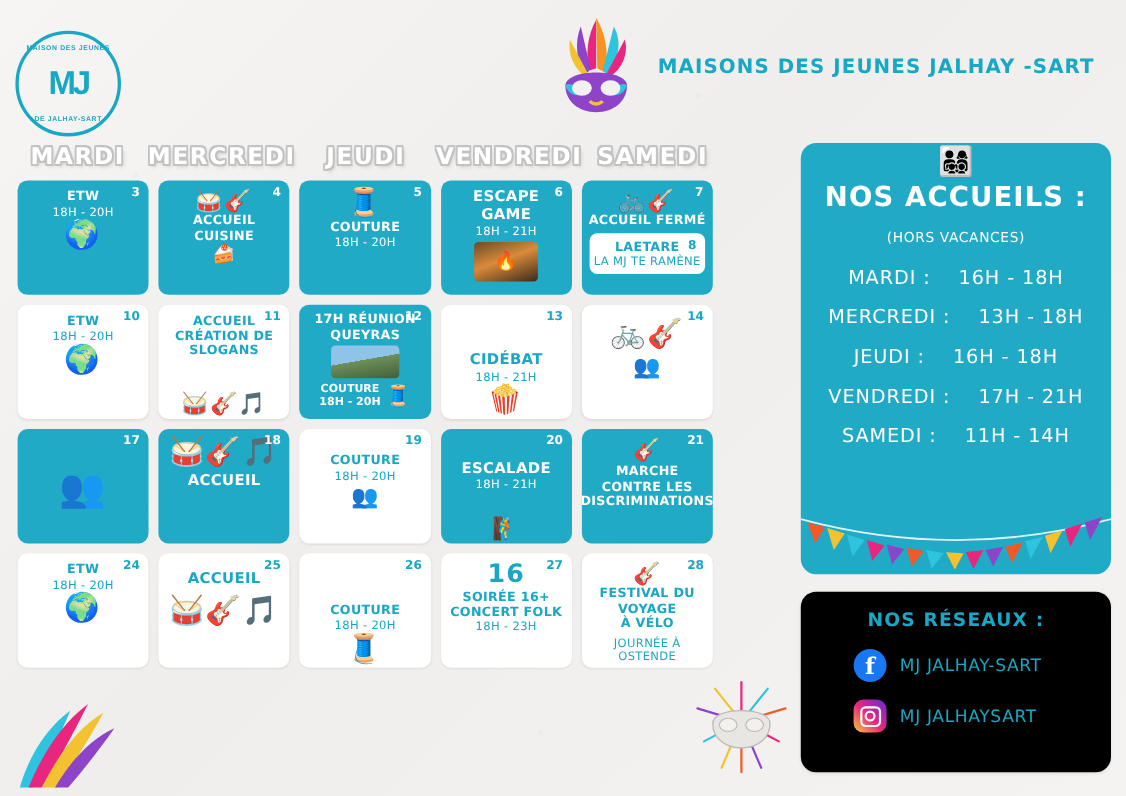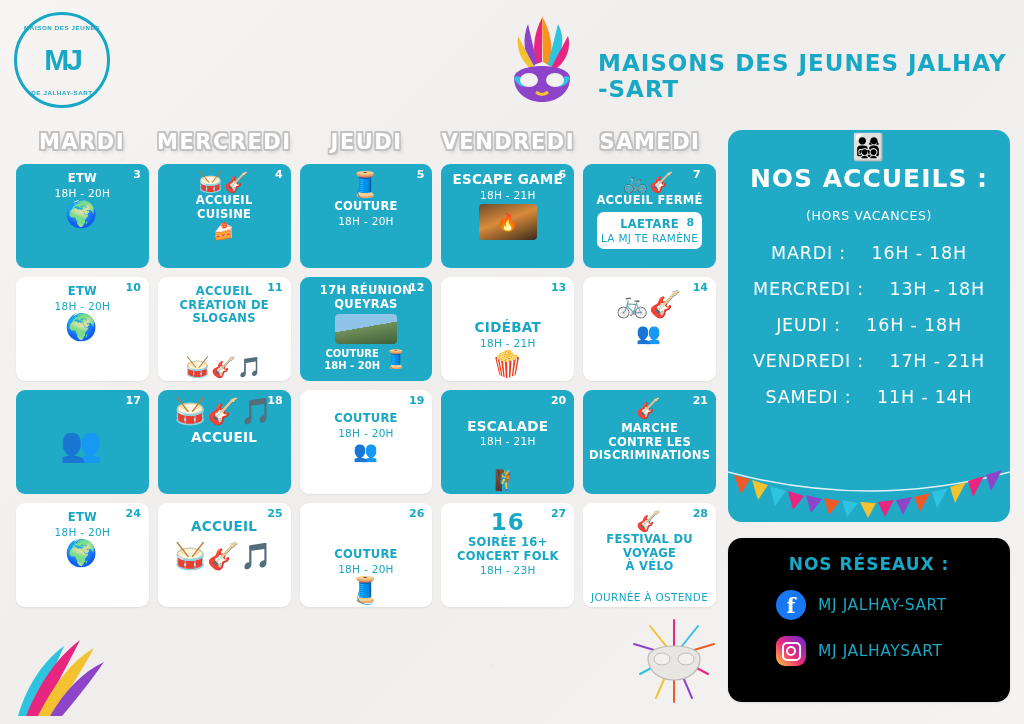--- a/index.html
+++ b/index.html
@@ -22,21 +22,21 @@
       radial-gradient(circle at 85% 55%, rgba(0,0,0,0.018) 0 2px, transparent 3px),
       radial-gradient(circle at 32% 72%, rgba(0,0,0,0.02) 0 2px, transparent 3px),
       radial-gradient(circle at 48% 92%, rgba(0,0,0,0.018) 0 2px, transparent 3px),
       linear-gradient(135deg, #f6f5f3 0%, #efeeec 45%, #f4f3f1 100%);
     z-index: 0;
   }
   .page { position: relative; z-index: 2; width: 1024px; height: 724px; }
 
   
   .logo {
-    position: absolute; left: 14px; top: 12px;
+    position: absolute; left: 14px; top: 28px;
     width: 96px; height: 96px;
     border-radius: 50%;
     border: 3px solid #18a7c4;
     color: #18a7c4;
     display: flex; align-items: center; justify-content: center;
     text-align: center;
   }
   .logo-inner { position: relative; width: 100%; height: 100%; }
   .logo-top, .logo-bot {
     position: absolute; left: 0; right: 0;
@@ -56,30 +56,30 @@
     letter-spacing: 2px;
     -webkit-text-stroke: 0px;
     text-shadow:
        2px 0 0 #bdbdbd, -2px 0 0 #bdbdbd, 0 2px 0 #bdbdbd, 0 -2px 0 #bdbdbd,
        2px 2px 0 #bdbdbd, -2px 2px 0 #bdbdbd, 2px -2px 0 #bdbdbd, -2px -2px 0 #bdbdbd,
        3px 5px 6px rgba(0,0,0,0.18);
     font-family: "DejaVu Sans", sans-serif;
   }
   .header-sub {
     position: absolute; left: 598px; top: 50px;
-    font-size: 23px; color: #18a7c4; letter-spacing: 1px;
+    font-size: 18px; color: #18a7c4; letter-spacing: 1px;
     font-weight: bold;
     font-family: "DejaVu Sans", sans-serif;
   }
   .mask-deco { position: absolute; left: 488px; top: 10px; width: 108px; height: 108px; }
 
   
   .cal {
     position: absolute; left: 16px; top: 130px;
-    width: 700px;
+    width: 632px;
   }
   .daynames {
     display: grid;
     grid-template-columns: repeat(5, 1fr);
     gap: 9px;
     margin-bottom: 10px;
   }
   .dayname {
     text-align: center;
     font-size: 21px; font-weight: bold; color: #ffffff;

